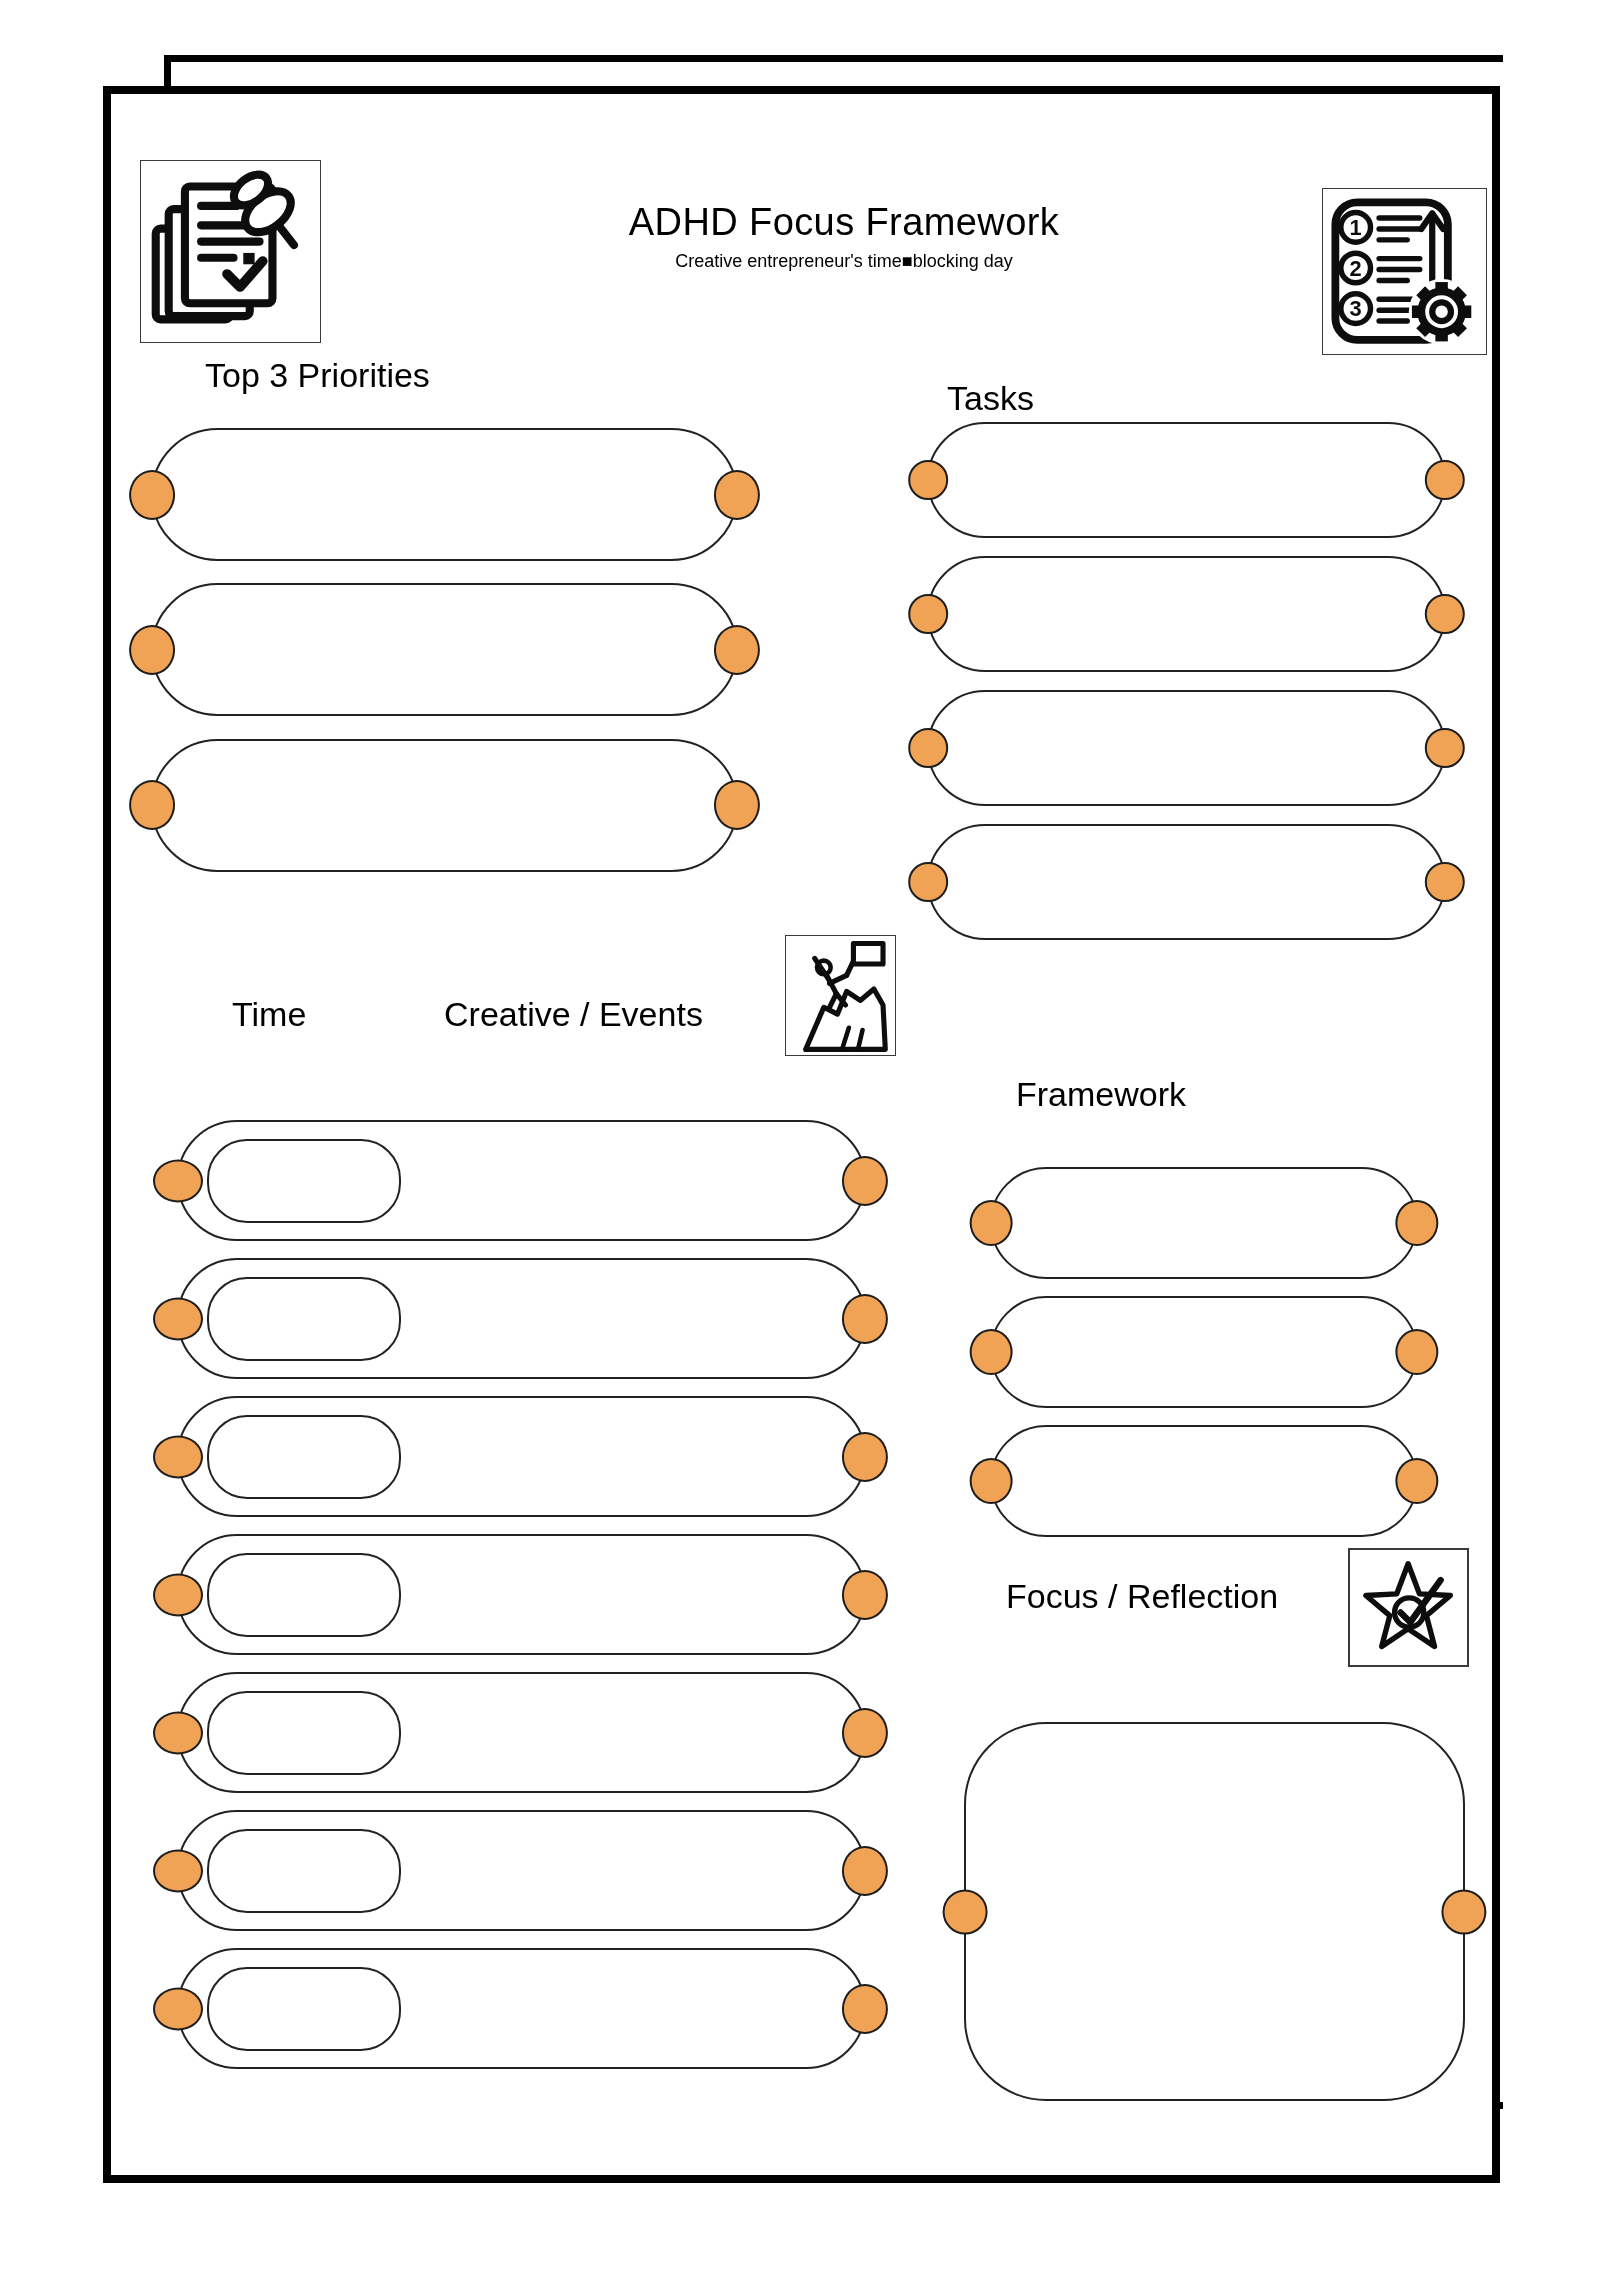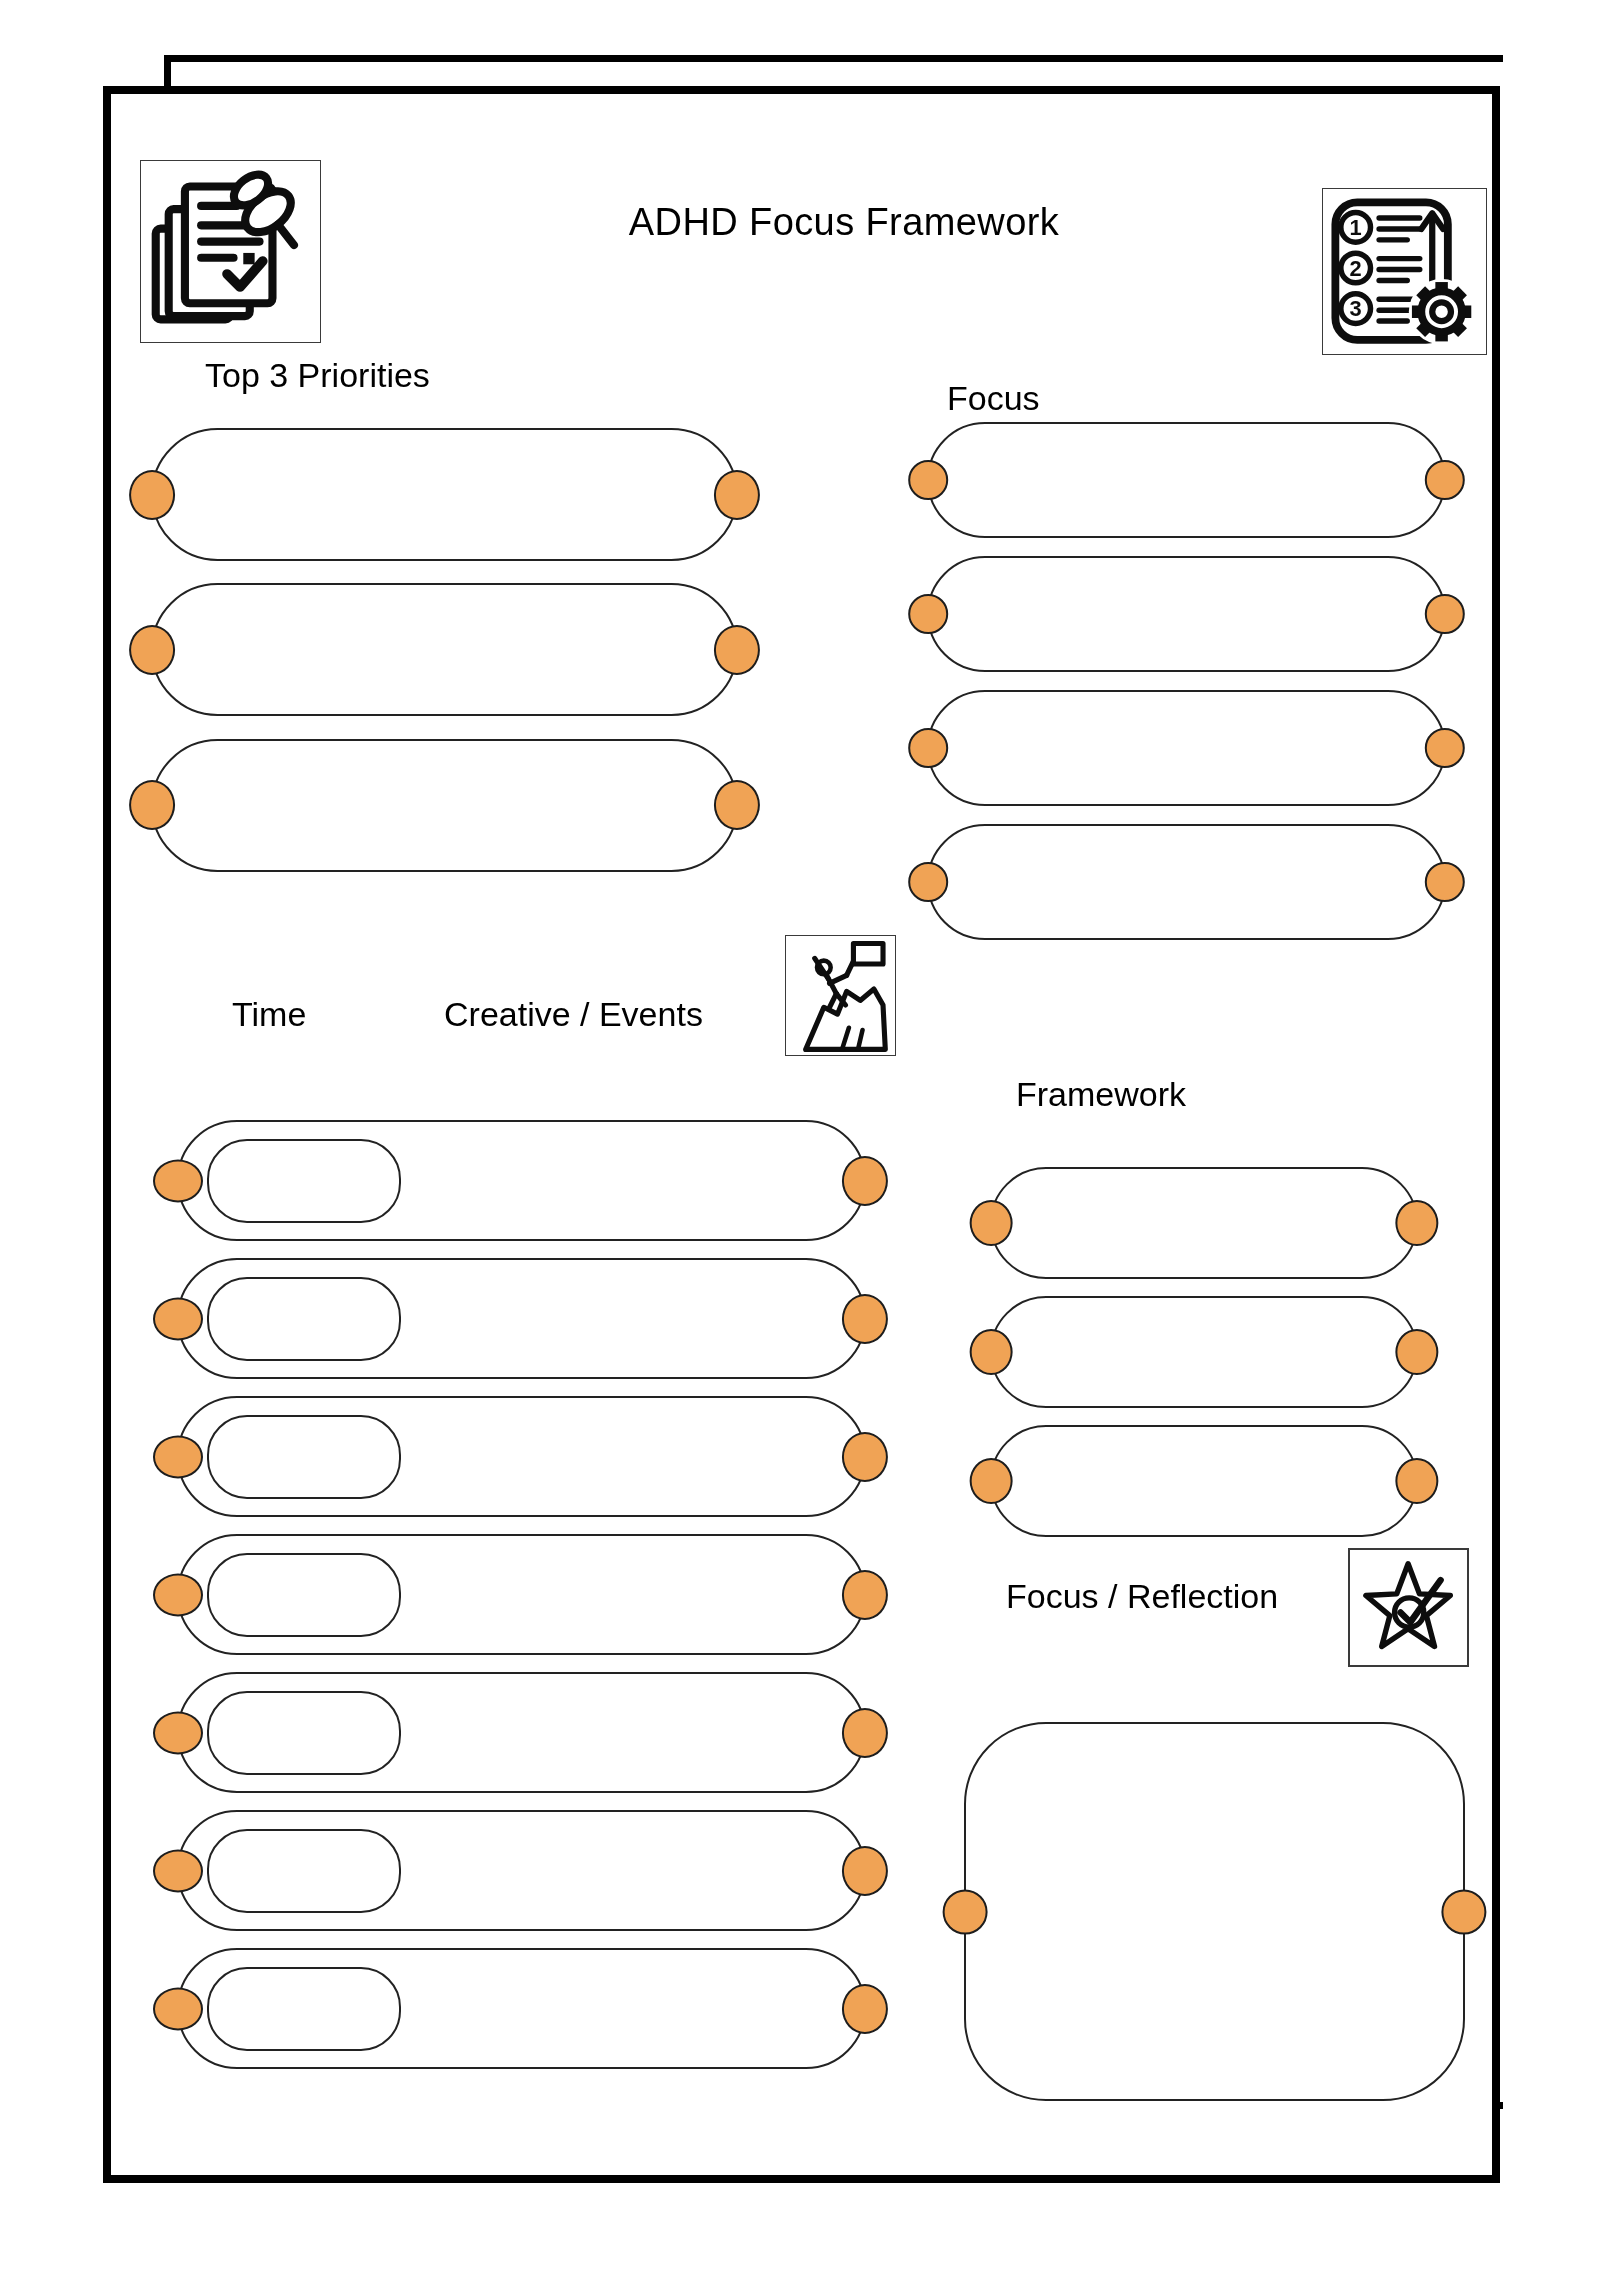--- a/index.html
+++ b/index.html
@@ -101,20 +101,21 @@
       <g transform="rotate(-38 74 26)">
         <ellipse class="ink paper" cx="74" cy="28" rx="16" ry="10" stroke-width="5"></ellipse>
         <ellipse class="ink paper" cx="74" cy="11" rx="12" ry="7.5" stroke-width="5"></ellipse>
         <line class="ink" x1="74" y1="38" x2="74" y2="54" stroke-width="5"></line>
       </g>
     </svg>
   </div>
 
   <div class="title-block">
     <div class="title">ADHD Focus Framework</div>
+    <div class="subtitle">Creative entrepreneur's time■blocking day</div>
   </div>
 
   <div class="icon-box" id="icon-priorities">
     <svg viewBox="0 0 100 100">
       <rect class="ink paper" x="6" y="6" width="72" height="88" rx="14" stroke-width="5"></rect>
       <circle class="ink" cx="19" cy="22" r="9.5" stroke-width="3.5"></circle>
       <text x="19" y="27" font-size="14" font-weight="bold" text-anchor="middle" font-family="Liberation Sans, sans-serif" fill="#0d0d0d">1</text>
       <circle class="ink" cx="19" cy="48" r="9.5" stroke-width="3.5"></circle>
       <text x="19" y="53" font-size="14" font-weight="bold" text-anchor="middle" font-family="Liberation Sans, sans-serif" fill="#0d0d0d">2</text>
       <circle class="ink" cx="19" cy="74" r="9.5" stroke-width="3.5"></circle>
@@ -155,21 +156,21 @@
   <div class="pill">
       <span class="dot dot-left"></span>
       <span class="dot dot-right"></span>
     </div>
       <div class="pill">
       <span class="dot dot-left"></span>
       <span class="dot dot-right"></span>
     </div>
     </div>
 
-  <div class="heading" id="h-tasks">Focus</div>
+  <div class="heading" id="h-tasks">Tasks</div>
   <div class="rows" id="rows-tasks">
     <div class="pill">
       <span class="dot dot-left"></span>
       <span class="dot dot-right"></span>
     </div>
   <div class="pill">
       <span class="dot dot-left"></span>
       <span class="dot dot-right"></span>
     </div>
       <div class="pill">

